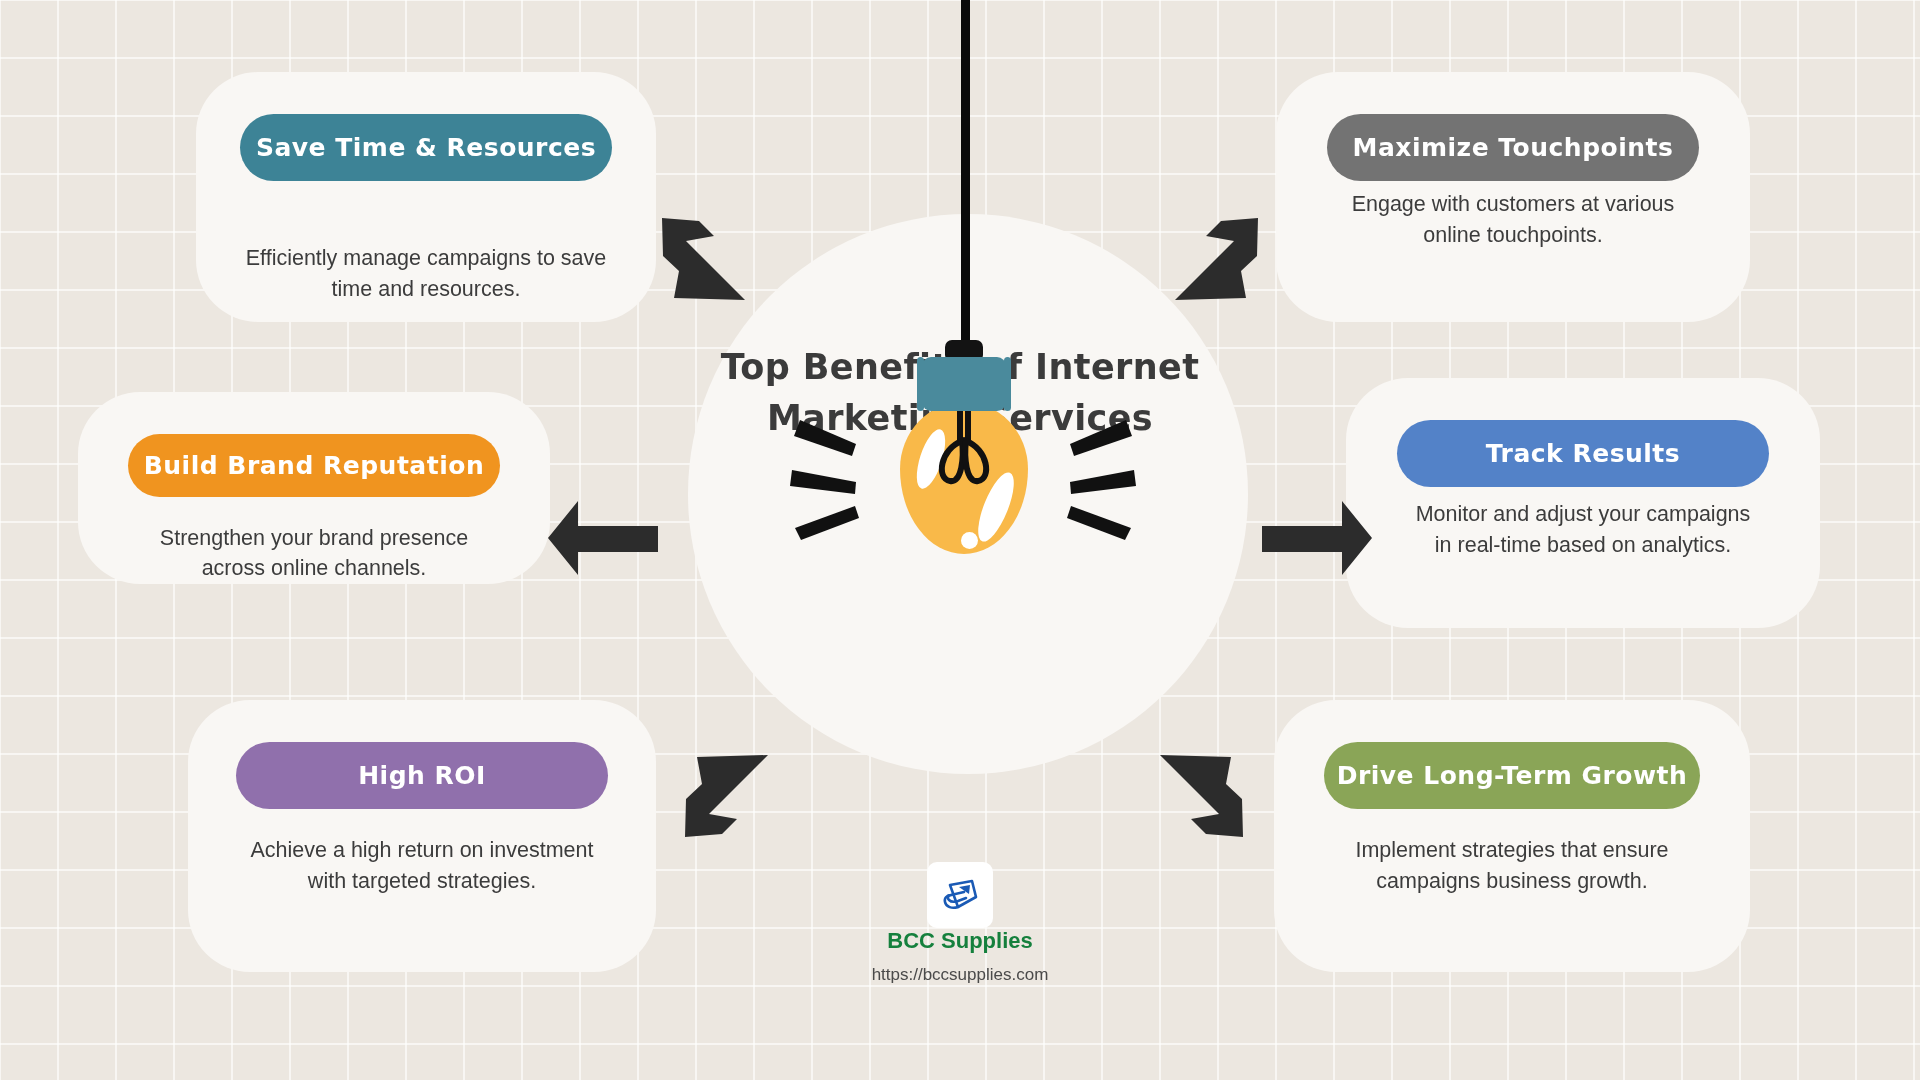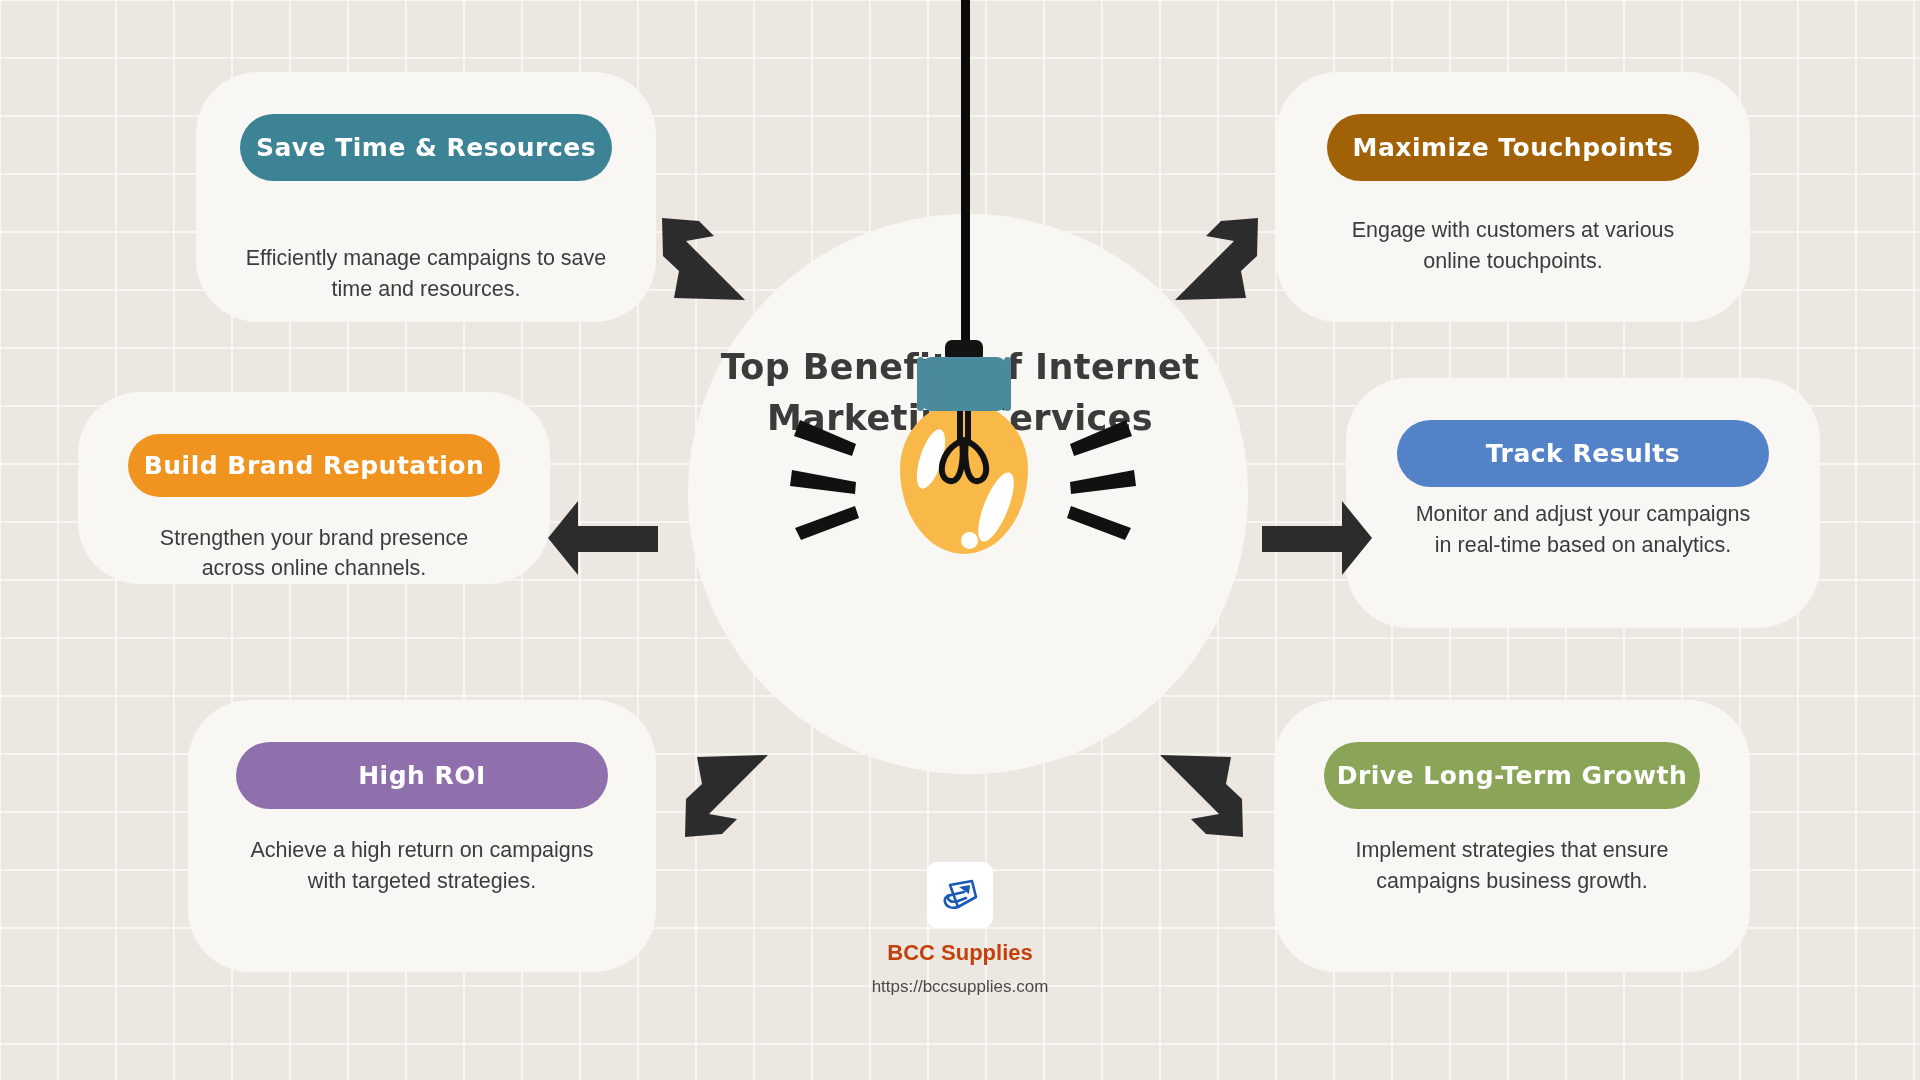--- a/index.html
+++ b/index.html
@@ -82,21 +82,21 @@
   .desc {
     color:#3c3c3c; font-size:21.5px; line-height:1.42; text-align:center;
   }
 
   .c-tl { left:196px; top:72px;  width:460px; height:250px;gap:36px; }
   .c-tl .pill { margin-top:42px; width:372px; height:67px; }
   .c-tl .desc { margin-top:26px; width:380px; }
 
   .c-tr { left:1276px; top:72px; width:474px; height:250px; }
   .c-tr .pill { margin-top:42px; width:372px; height:67px; }
-  .c-tr .desc { margin-top:34px; width:340px; }
+  .c-tr .desc { margin-top:8px; width:340px; }
 
   .c-ml { left:78px;  top:392px; width:472px; height:192px; }
   .c-ml .pill { margin-top:42px; width:372px; height:67px; }
   .c-ml .desc { margin-top:26px; width:320px; }
 
   .c-mr { left:1346px; top:378px; width:474px; height:250px; }
   .c-mr .pill { margin-top:42px; width:372px; height:67px; }
   .c-mr .desc { margin-top:12px; width:356px; }
 
   .c-bl { left:188px;  top:700px; width:468px; height:272px; }
@@ -109,21 +109,21 @@
 
   
   .arrows { position:absolute; left:0; top:0; width:1920px; height:1080px; z-index:5; pointer-events:none; }
 
   
   .brand { position:absolute; left:0; top:862px; width:1920px; text-align:center; }
   .brand-logo {
     width:66px; height:66px; border-radius:10px; background:#ffffff;
     margin:0 auto; display:flex; align-items:center; justify-content:center;
   }
-  .brand-name { margin-top:12px; font-size:22px; font-weight:700; color:#c2410c; }
+  .brand-name { margin-top:0; font-size:22px; font-weight:700; color:#15803d; }
   .brand-url  { margin-top:11px; font-size:17px; color:#4a4a4a; }
 </style>
 </head>
 <body>
 
 <div class="stage">
 
   <svg class="rays" viewBox="0 0 1920 1080">
     <g fill="#111111">
       <path d="M800 420 L856 444 L852 456 L794 436 Z"></path>
@@ -171,37 +171,37 @@
       <path d="M1160 755 L1219 814 L1191 819 L1206 834 L1243 837 L1242 799 L1226 784 L1231 757 Z"></path>
     </g>
   </svg>
 
   <div class="card c-tl">
     <div class="pill" style="background:#3d8396">Save Time &amp; Resources</div>
     <div class="desc">Efficiently manage campaigns to save time and resources.</div>
   </div>
 
   <div class="card c-tr">
-    <div class="pill" style="background:#a16207">Maximize Touchpoints</div>
+    <div class="pill" style="background:#737373">Maximize Touchpoints</div>
     <div class="desc">Engage with customers at various online touchpoints.</div>
   </div>
 
   <div class="card c-ml">
     <div class="pill" style="background:#f0941f">Build Brand Reputation</div>
     <div class="desc">Strengthen your brand presence across online channels.</div>
   </div>
 
   <div class="card c-mr">
     <div class="pill" style="background:#5382c8">Track Results</div>
     <div class="desc">Monitor and adjust your campaigns in real-time based on analytics.</div>
   </div>
 
   <div class="card c-bl">
     <div class="pill" style="background:#9070ac">High ROI</div>
-    <div class="desc">Achieve a high return on campaigns with targeted strategies.</div>
+    <div class="desc">Achieve a high return on investment with targeted strategies.</div>
   </div>
 
   <div class="card c-br">
     <div class="pill" style="background:#8aa557">Drive Long-Term Growth</div>
     <div class="desc">Implement strategies that ensure campaigns business growth.</div>
   </div>
 
   <div class="brand">
     <div class="brand-logo">
       <svg width="48" height="48" viewBox="0 0 48 48">

